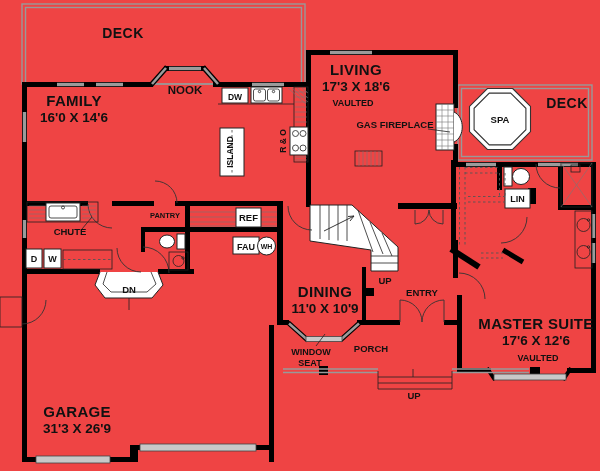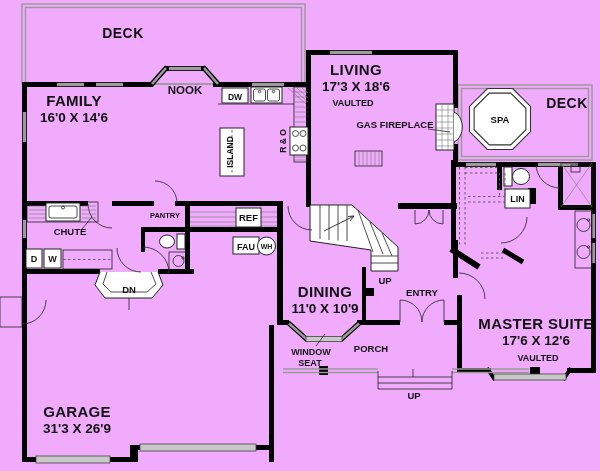--- a/index.html
+++ b/index.html
@@ -1,16 +1,16 @@
 <!DOCTYPE html>
 <html><head>
 <meta charset="utf-8">
 <style>
   html,body{margin:0;padding:0;background:#fff;}
-  .stage{position:relative;width:600px;height:471px;background:#f0abfc;overflow:hidden;
+  .stage{position:relative;width:600px;height:471px;background:#ef4444;overflow:hidden;
          font-family:"Liberation Sans", sans-serif;}
   svg{display:block;}
   .lbl{font-family:"Liberation Sans", sans-serif;font-weight:bold;fill:#111;text-anchor:middle;}
   .sz15{font-size:15px;letter-spacing:.3px;}
   .sz13{font-size:13.5px;}
   .sz14{font-size:14px;letter-spacing:.5px;}
   .sz11{font-size:11.5px;}
   .sz9h{font-size:9.5px;}
   .sz9{font-size:9px;}
   .sz8{font-size:8.5px;}

